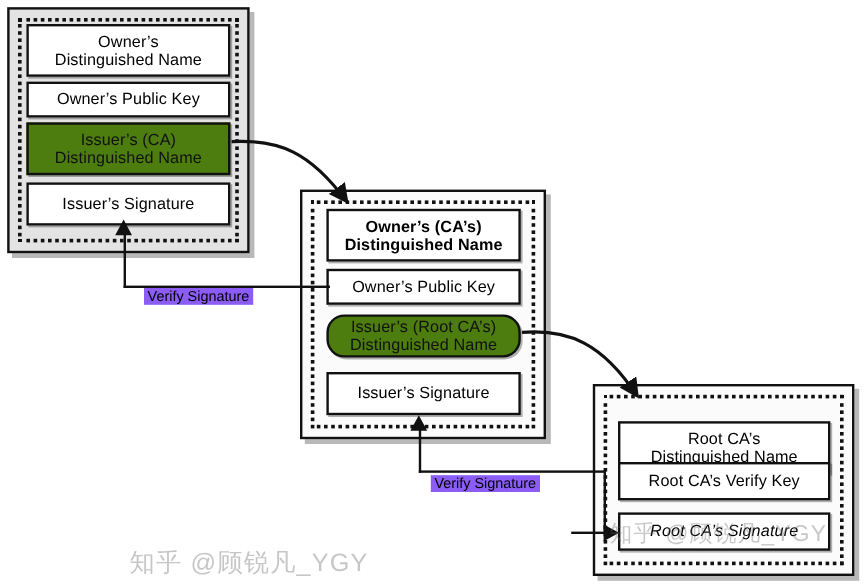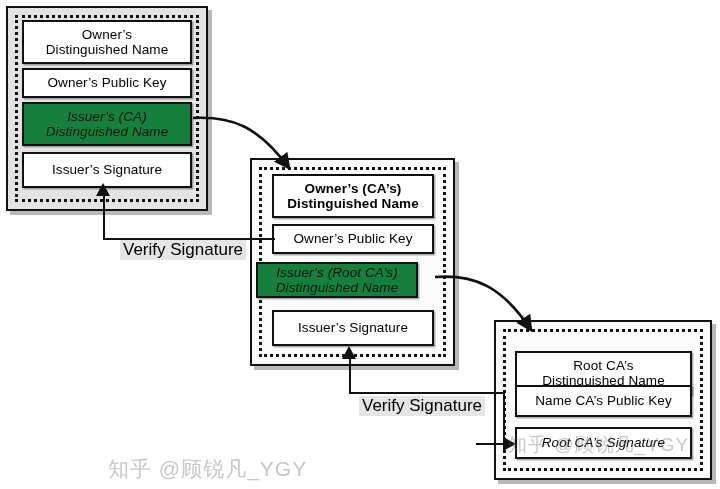--- a/index.html
+++ b/index.html
@@ -45,23 +45,22 @@
     align-items: center;
     justify-content: center;
     text-align: center;
     line-height: 1.12;
     font-size: 13.5px;
     letter-spacing: 0.1px;
     z-index: 3;
     box-shadow: 1.5px 1.5px 0 0 rgba(0,0,0,0.30);
   }
   .field.shaded {
-    background: #15803d;
+    background: #4d7c0f;
     color: #111111;
-    font-style: italic;
   }
   .field .txt { display: block; padding: 0 4px; }
 
   
   .ln {
     position: absolute;
     background: #111111;
     z-index: 4;
   }
   .ln.h { height: 2px; }
@@ -79,24 +78,24 @@
     position: absolute;
     width: 0; height: 0;
     border-top: 7px solid transparent;
     border-bottom: 7px solid transparent;
     border-left: 13px solid #111111;
     z-index: 5;
   }
 
   .label {
     position: absolute;
-    font-size: 17px;
+    font-size: 12px;
     color: #000000;
     white-space: nowrap;
-    background: #e5e5e5;
+    background: #8b5cf6;
     padding: 0 3px;
     z-index: 6;
   }
 
   svg.curve {
     position: absolute;
     left: 0; top: 0;
     width: 720px; height: 489px;
     overflow: visible;
     pointer-events: none;
@@ -136,35 +135,35 @@
 
   <div class="cert white" style="left:250px; top:158px; width:205px; height:208px;">
     <div class="cert-inner"></div>
   </div>
   <div class="field" style="left:272px; top:174px; width:162px; height:44px;font-weight:bold;">
     <span class="txt">Owner’s (CA’s)<br>Distinguished Name</span>
   </div>
   <div class="field" style="left:272px; top:224px; width:162px; height:30px;">
     <span class="txt">Owner’s Public Key</span>
   </div>
-  <div class="field shaded" style="left:256px; top:262px; width:162px; height:36px;">
+  <div class="field shaded" style="left:272px; top:262px; width:162px; height:36px;border-radius:15px;">
     <span class="txt">Issuer’s (Root CA’s)<br>Distinguished Name</span>
   </div>
   <div class="field" style="left:272px; top:310px; width:162px; height:36px;">
     <span class="txt">Issuer’s Signature</span>
   </div>
 
   <div class="cert white" style="left:494px; top:320px; width:218px; height:160px;">
     <div class="cert-inner"></div>
   </div>
   <div class="field" style="left:515px; top:351px; width:177px; height:44px;">
     <span class="txt">Root CA’s<br>Distinguished Name</span>
   </div>
   <div class="field" style="left:515px; top:385px; width:177px; height:32px;">
-    <span class="txt">Name CA’s Public Key</span>
+    <span class="txt">Root CA’s Verify Key</span>
   </div>
   <div class="field" style="left:515px; top:427px; width:177px; height:32px;font-style:italic;">
     <span class="txt">Root CA’s Signature</span>
   </div>
 
   <div class="ln v" style="left:103px; top:195px; height:45px;"></div>
   <div class="arrow-up" style="left:96px; top:183px;"></div>
 
   <div class="ln h" style="left:103px; top:238px; width:172px;"></div>
   <div class="label" style="left:120px; top:240px;">Verify Signature</div>

